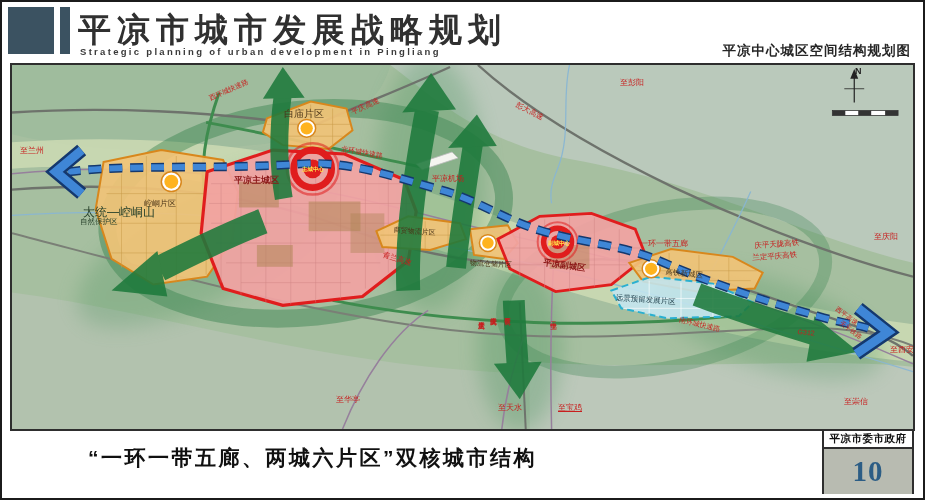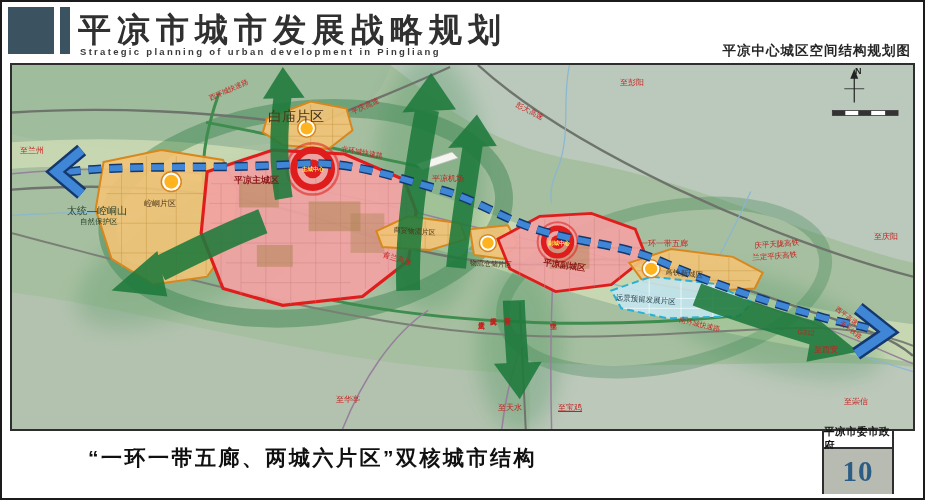--- a/index.html
+++ b/index.html
@@ -14,21 +14,21 @@
   .main-title { position:absolute; left:78px; top:8px; font-size:33px; font-weight:bold; color:#303030; letter-spacing:6px; white-space:nowrap; }
   .sub-title  { position:absolute; left:80px; top:46px; font-size:9.5px; font-weight:bold; color:#3a3a3a; letter-spacing:2.3px; white-space:nowrap; }
   .map-title  { position:absolute; right:14px; top:42px; font-size:13.5px; font-weight:bold; color:#262626; letter-spacing:1px; }
   
   .map-panel { position:absolute; left:10px; top:63px; width:905px; height:368px; border:2px solid #2e2e2e; box-sizing:border-box; background:#a6bfa0; overflow:hidden; }
   .map-panel svg { position:absolute; left:0; top:0; width:100%; height:100%; }
   .map-labels { position:absolute; left:0; top:0; width:100%; height:100%; z-index:10; }
   .map-label { position:absolute; line-height:1; white-space:nowrap; transform-origin:left top; font-weight:normal; }
   
   .caption { position:absolute; left:88px; top:444px; font-size:21px; font-weight:bold; color:#101010; letter-spacing:2.5px; white-space:nowrap; }
-  .gov-box { position:absolute; left:822px; top:431px; width:72px; height:63px; border-left:2px solid #2e2e2e; border-right:2px solid #2e2e2e; box-sizing:border-box; background:#ffffff; }
+  .gov-box { position:absolute; left:822px; top:431px; width:92px; height:63px; border-left:2px solid #2e2e2e; border-right:2px solid #2e2e2e; box-sizing:border-box; background:#ffffff; }
   .gov-label { height:18px; display:flex; align-items:center; justify-content:center; font-family:"Liberation Serif", serif; font-size:10.5px; font-weight:bold; color:#111; border-bottom:2px solid #2e2e2e; box-sizing:border-box; letter-spacing:0.5px; }
   .gov-page { position:absolute; top:18px; left:0; right:0; bottom:0; background:#b8bbb1; display:flex; align-items:center; justify-content:center; font-family:"Liberation Serif", serif; font-size:29px; font-weight:bold; color:#2c5d85; letter-spacing:1px; }
 </style>
 </head>
 <body>
 
 <div class="page-border"></div>
 
 <div class="header-square"></div>
 <div class="header-bar"></div>
@@ -188,43 +188,43 @@
     </g>
   </svg>
 
   <div class="map-labels" id="map-labels">
       <span class="map-label" style="left: 8px; top: 82px; color: rgb(200, 30, 30); font-size: 8px;">至兰州</span>
       <span class="map-label" style="left: 196px; top: 30px; color: rgb(200, 30, 30); font-size: 7px; transform: rotate(-24deg);">西环城快速路</span>
       <span class="map-label" style="left: 338px; top: 44px; color: rgb(200, 30, 30); font-size: 7.5px; transform: rotate(-24deg);">平庆高速</span>
       <span class="map-label" style="left: 608px; top: 14px; color: rgb(200, 30, 30); font-size: 8px;">至彭阳</span>
       <span class="map-label" style="left: 506px; top: 36px; color: rgb(200, 30, 30); font-size: 7.5px; transform: rotate(27deg);">彭大高速</span>
       <span class="map-label" style="left: 862px; top: 168px; color: rgb(200, 30, 30); font-size: 8px;">至庆阳</span>
-      <span class="map-label" style="left: 256px; top: 44px; color: rgb(74, 52, 24); font-size: 14px;">白庙片区</span>
+      <span class="map-label" style="left: 272px; top: 44px; color: rgb(74, 52, 24); font-size: 10px;">白庙片区</span>
       <span class="map-label" style="left: 330px; top: 80px; color: rgb(200, 30, 30); font-size: 7px; transform: rotate(10deg);">北环城快速路</span>
       <span class="map-label" style="left: 420px; top: 110px; color: rgb(200, 30, 30); font-size: 8px;">平凉机场</span>
       <span class="map-label" style="left: 222px; top: 111px; color: rgb(138, 22, 22); font-size: 9px; font-weight: bold;">平凉主城区</span>
       <span class="map-label" style="left: 290px; top: 102px; color: rgb(255, 226, 74); font-size: 5.5px; font-weight: bold;">主城中心</span>
       <span class="map-label" style="left: 132px; top: 135px; color: rgb(74, 52, 24); font-size: 8px;">崆峒片区</span>
-      <span class="map-label" style="left: 55px; top: 141px; color: rgb(38, 64, 42); font-size: 10px;">太统—崆峒山</span>
+      <span class="map-label" style="left: 71px; top: 141px; color: rgb(38, 64, 42); font-size: 12px;">太统—崆峒山</span>
       <span class="map-label" style="left: 68px; top: 153px; color: rgb(38, 64, 42); font-size: 7.5px;">自然保护区</span>
       <span class="map-label" style="left: 372px; top: 186px; color: rgb(200, 30, 30); font-size: 7.5px; transform: rotate(17deg);">青兰高速</span>
       <span class="map-label" style="left: 382px; top: 161px; color: rgb(74, 52, 24); font-size: 7px; transform: rotate(4deg);">商贸物流片区</span>
       <span class="map-label" style="left: 458px; top: 194px; color: rgb(74, 52, 24); font-size: 7px; transform: rotate(3deg);">物流仓储片区</span>
       <span class="map-label" style="left: 536px; top: 176px; color: rgb(255, 226, 74); font-size: 5.5px; font-weight: bold;">副城中心</span>
       <span class="map-label" style="left: 532px; top: 193px; color: rgb(138, 22, 22); font-size: 8.5px; transform: rotate(8deg); font-weight: bold;">平凉副城区</span>
       <span class="map-label" style="left: 628px; top: 175px; color: rgb(200, 30, 30); font-size: 8px;">一环一带五廊</span>
       <span class="map-label" style="left: 742px; top: 177px; color: rgb(200, 30, 30); font-size: 7.5px; transform: rotate(-4deg);">庆平天陇高铁</span>
       <span class="map-label" style="left: 740px; top: 189px; color: rgb(200, 30, 30); font-size: 7.5px; transform: rotate(-4deg);">兰定平庆高铁</span>
       <span class="map-label" style="left: 654px; top: 203px; color: rgb(74, 52, 24); font-size: 7.5px; transform: rotate(6deg);">高铁新城区</span>
       <span class="map-label" style="left: 604px; top: 229px; color: rgb(42, 74, 85); font-size: 7.5px; transform: rotate(4deg);">远景预留发展片区</span>
       <span class="map-label" style="left: 668px; top: 251px; color: rgb(200, 30, 30); font-size: 7px; transform: rotate(13deg);">南环城快速路</span>
       <span class="map-label" style="left: 786px; top: 263px; color: rgb(200, 30, 30); font-size: 7px; transform: rotate(6deg);">G312</span>
       <span class="map-label" style="left: 826px; top: 241px; color: rgb(200, 30, 30); font-size: 6.5px; transform: rotate(36deg);">西平高速</span>
       <span class="map-label" style="left: 830px; top: 255px; color: rgb(200, 30, 30); font-size: 6.5px; transform: rotate(36deg);">天平铁路</span>
-      <span class="map-label" style="left: 802px; top: 281px; color: rgb(200, 30, 30); font-size: 8px;">至西安</span>
+      <span class="map-label" style="left: 878px; top: 281px; color: rgb(200, 30, 30); font-size: 8px;">至西安</span>
       <span class="map-label" style="left: 832px; top: 333px; color: rgb(200, 30, 30); font-size: 8px;">至崇信</span>
       <span class="map-label" style="left: 466px; top: 252px; color: rgb(200, 30, 30); font-size: 6.5px; writing-mode: vertical-rl;">兰定平庆高铁</span>
       <span class="map-label" style="left: 478px; top: 248px; color: rgb(200, 30, 30); font-size: 6.5px; writing-mode: vertical-rl;">庆平天陇高铁</span>
       <span class="map-label" style="left: 492px; top: 248px; color: rgb(200, 30, 30); font-size: 6.5px; writing-mode: vertical-rl;">西平高铁</span>
       <span class="map-label" style="left: 538px; top: 252px; color: rgb(200, 30, 30); font-size: 6.5px; writing-mode: vertical-rl;">宝中二线</span>
       <span class="map-label" style="left: 324px; top: 331px; color: rgb(200, 30, 30); font-size: 8px;">至华亭</span>
       <span class="map-label" style="left: 486px; top: 339px; color: rgb(200, 30, 30); font-size: 8px;">至天水</span>
       <span class="map-label" style="left: 546px; top: 339px; color: rgb(200, 30, 30); font-size: 8px; text-decoration: underline;">至宝鸡</span>
       <span class="map-label" style="left: 843px; top: 2px; color: rgb(34, 34, 34); font-size: 9px; font-weight: bold;">N</span>
     </div>

